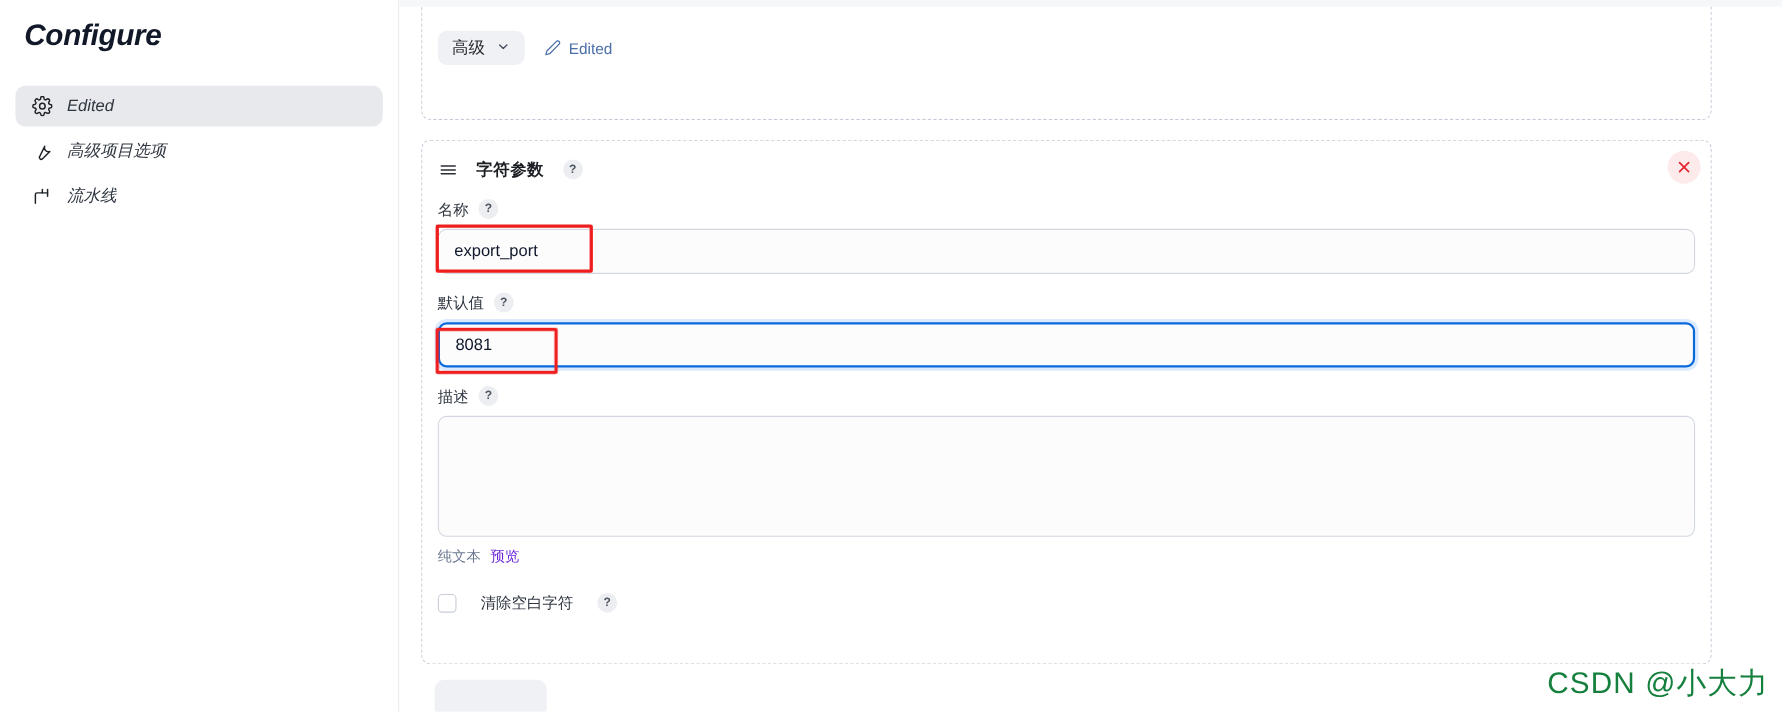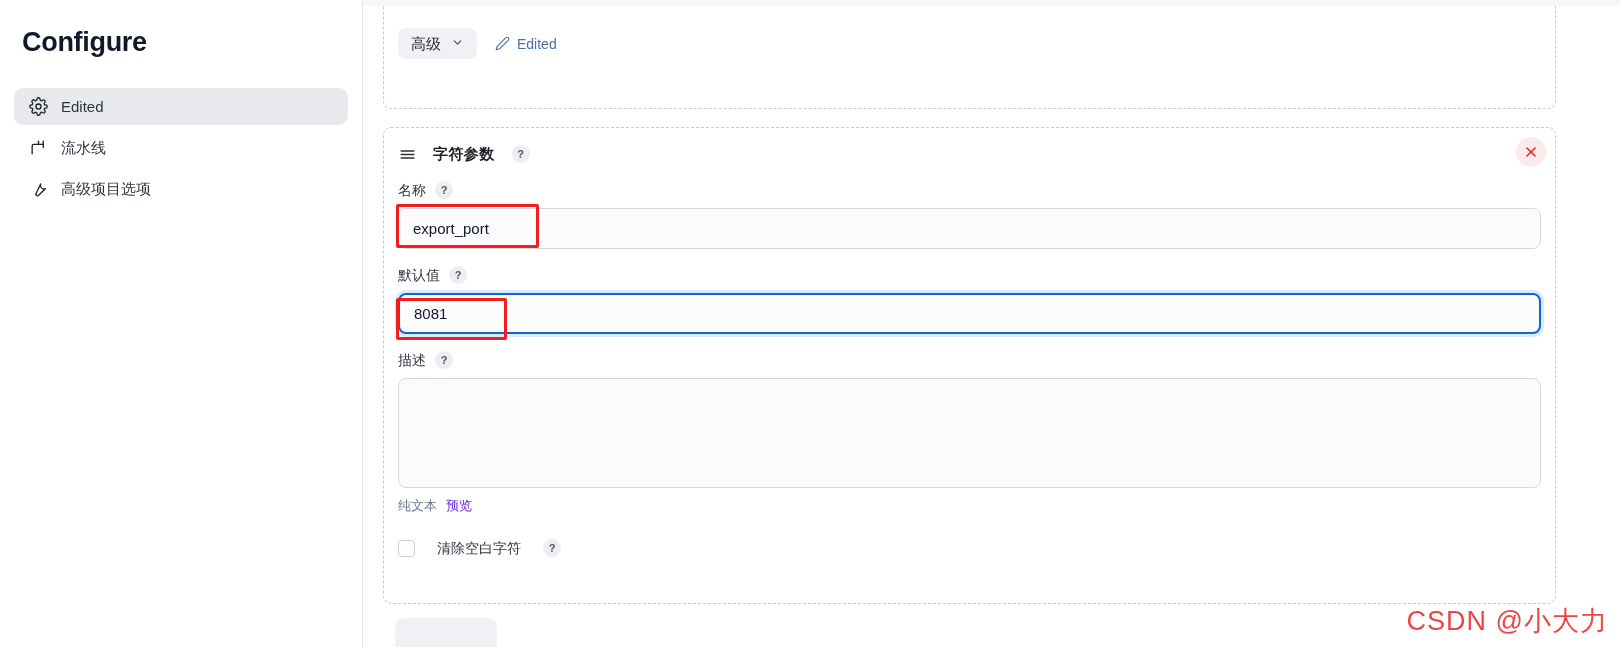--- a/index.html
+++ b/index.html
@@ -20,22 +20,23 @@
     display: flex;
   }
 
   
   #sidebar {
     width: 363px;
     height: 647px;
     background: #ffffff;
     border-right: 1px solid #e6e6e9;
     flex: 0 0 363px;
-    padding-top: 26px;
+    padding-top: 16px;
     position: relative;
+    font-style: italic;
   }
 
   #sidebar-title {
     font-size: 27px;
     font-weight: bold;
     color: #111827;
     letter-spacing: -0.3px;
     padding: 0 22px;
     margin-bottom: 30px;
     line-height: 1.2;
@@ -290,21 +291,21 @@
   }
   #annot-name { left: 396px; top: 204px; width: 143px; height: 44px; }
   #annot-default { left: 396px; top: 298px; width: 111px; height: 42px; }
 
   
   #watermark {
     position: absolute;
     right: 12px;
     bottom: 8px;
     font-size: 27px;
-    color: #ef4444;
+    color: #15803d;
     letter-spacing: 1px;
     white-space: nowrap;
     z-index: 50;
     user-select: none;
   }
 
   
   #top-strip {
     position: absolute;
     left: 0; right: 0; top: 0;
@@ -324,44 +325,44 @@
     <nav class="nav-list">
 
       <div class="nav-item active">
         <span class="nav-icon">
           <svg width="19" height="19" viewBox="0 0 24 24" fill="none" stroke="currentColor" stroke-width="1.7" stroke-linecap="round" stroke-linejoin="round">
             <circle cx="12" cy="12" r="3.2"></circle>
             <path d="M19.4 15a1.65 1.65 0 0 0 .33 1.82l.06.06a2 2 0 1 1-2.83 2.83l-.06-.06a1.65 1.65 0 0 0-1.82-.33 1.65 1.65 0 0 0-1 1.51V21a2 2 0 1 1-4 0v-.09A1.65 1.65 0 0 0 9 19.4a1.65 1.65 0 0 0-1.82.33l-.06.06a2 2 0 1 1-2.83-2.83l.06-.06a1.65 1.65 0 0 0 .33-1.82 1.65 1.65 0 0 0-1.51-1H3a2 2 0 1 1 0-4h.09A1.65 1.65 0 0 0 4.6 9a1.65 1.65 0 0 0-.33-1.82l-.06-.06a2 2 0 1 1 2.83-2.83l.06.06A1.65 1.65 0 0 0 9 4.6a1.65 1.65 0 0 0 1-1.51V3a2 2 0 1 1 4 0v.09a1.65 1.65 0 0 0 1 1.51 1.65 1.65 0 0 0 1.82-.33l.06-.06a2 2 0 1 1 2.83 2.83l-.06.06a1.65 1.65 0 0 0-.33 1.82V9a1.65 1.65 0 0 0 1.51 1H21a2 2 0 1 1 0 4h-.09a1.65 1.65 0 0 0-1.51 1z"></path>
           </svg>
         </span>
         <span class="nav-label">Edited</span>
+      </div>
+
+      <div class="nav-item">
+        <span class="nav-icon">
+          <svg width="19" height="19" viewBox="0 0 24 24" fill="none" stroke="currentColor" stroke-width="1.7" stroke-linecap="round" stroke-linejoin="round">
+            <path d="M14.7 6.3a4.5 4.5 0 0 0 5.9 5.9l-8.4 8.4a2.1 2.1 0 0 1-3-3z"></path>
+            <path d="M14.7 6.3 17.9 3a4.6 4.6 0 0 1 3.2 3.2z" fill="currentColor" stroke="none" opacity="0"></path>
+          </svg>
+        </span>
+        <span class="nav-label">高级项目选项</span>
       </div>
 
       <div class="nav-item">
         <span class="nav-icon">
           <svg width="19" height="19" viewBox="0 0 24 24" fill="none" stroke="currentColor" stroke-width="1.7" stroke-linecap="round" stroke-linejoin="round">
             <path d="M4 20V10a2 2 0 0 1 2-2h6"></path>
             <path d="M12 8V4"></path>
             <path d="M18 4v8"></path>
             <path d="M12 8h6"></path>
           </svg>
         </span>
         <span class="nav-label">流水线</span>
       </div>
 
-      <div class="nav-item">
-        <span class="nav-icon">
-          <svg width="19" height="19" viewBox="0 0 24 24" fill="none" stroke="currentColor" stroke-width="1.7" stroke-linecap="round" stroke-linejoin="round">
-            <path d="M14.7 6.3a4.5 4.5 0 0 0 5.9 5.9l-8.4 8.4a2.1 2.1 0 0 1-3-3z"></path>
-            <path d="M14.7 6.3 17.9 3a4.6 4.6 0 0 1 3.2 3.2z" fill="currentColor" stroke="none" opacity="0"></path>
-          </svg>
-        </span>
-        <span class="nav-label">高级项目选项</span>
-      </div>
-
     </nav>
   </aside>
 
   <main id="content">
     <div id="top-strip"></div>
 
     <section id="top-section">
       <div id="branch-row">
         <input class="text-input" type="text" value="origin/master" style="">
       </div>

